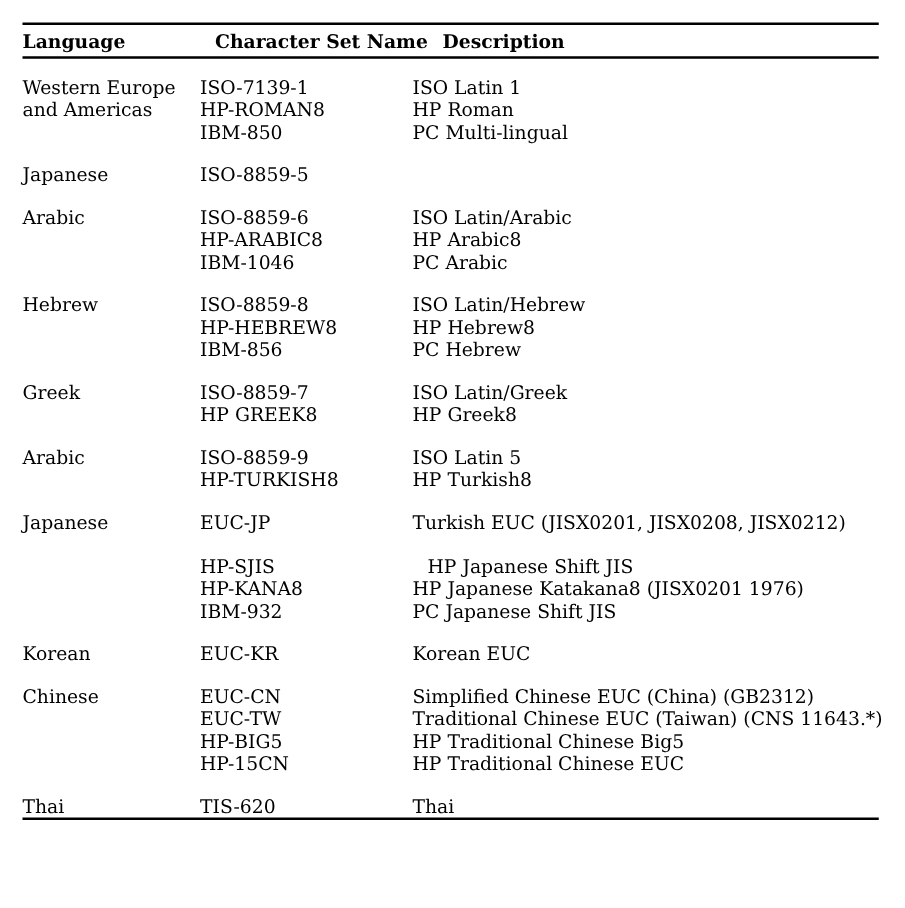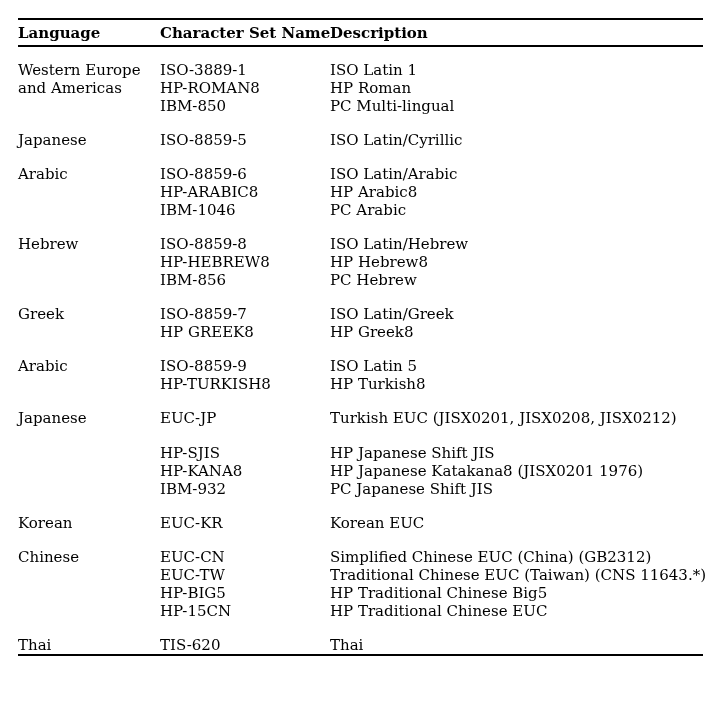--- a/index.html
+++ b/index.html
@@ -26,60 +26,61 @@
     height: 0;
     border-top: 2px solid #000000;
   }
   .header-row {
     display: flex;
     margin-top: 4px;
     margin-bottom: 3px;
     line-height: 18px;
     font-weight: bold;
     white-space: nowrap;
+    gap: 12px;
   }
   .col-lang   { width: 142px; flex: none; }
   .col-charset{ width: 170px; flex: none; white-space: nowrap; }
   .col-desc   { flex: 1; white-space: nowrap; }
   .group {
     position: relative;
     margin-top: 16px;
     padding-left: 142px;
     line-height: 18px;
   }
   .group:first-child { margin-top: 14px; }
   .lang-cell {
     position: absolute;
     left: 0;
     top: 0;
     width: 138px;
   }
   .row { display: flex; }
-  .row.gap-before { margin-top: 17px; }
+  .row.gap-before { margin-top: 17px; gap: 12px; }
 </style>
 </head>
 <body>
 
 <div class="page">
   <div class="rule"></div>
 
   <div class="header-row">
     <div class="col-lang">Language</div>
     <div class="col-charset">Character Set Name</div>
     <div class="col-desc">Description</div>
   </div>
 
   <div class="rule"></div>
 
   <div id="groups">
   <div class="group">
     <div class="lang-cell">Western Europe and Americas</div>
     <div class="rows">
   <div class="row">
-    <div class="col-charset">ISO-3889-1</div>
+    <div class="col-charset">ISO-7139-1</div>
     <div class="col-desc">ISO Latin 1</div>
   </div>
 
   <div class="row">
     <div class="col-charset">HP-ROMAN8</div>
     <div class="col-desc">HP Roman</div>
   </div>
 
   <div class="row">
     <div class="col-charset">IBM-850</div>
@@ -87,21 +88,20 @@
   </div>
 </div>
   </div>
 
 
   <div class="group">
     <div class="lang-cell">Japanese</div>
     <div class="rows">
   <div class="row">
     <div class="col-charset">ISO-8859-5</div>
-    <div class="col-desc">ISO Latin/Cyrillic</div>
   </div>
 </div>
   </div>
 
   <div class="group">
     <div class="lang-cell">Arabic</div>
     <div class="rows">
   <div class="row">
     <div class="col-charset">ISO-8859-6</div>
     <div class="col-desc">ISO Latin/Arabic</div>

